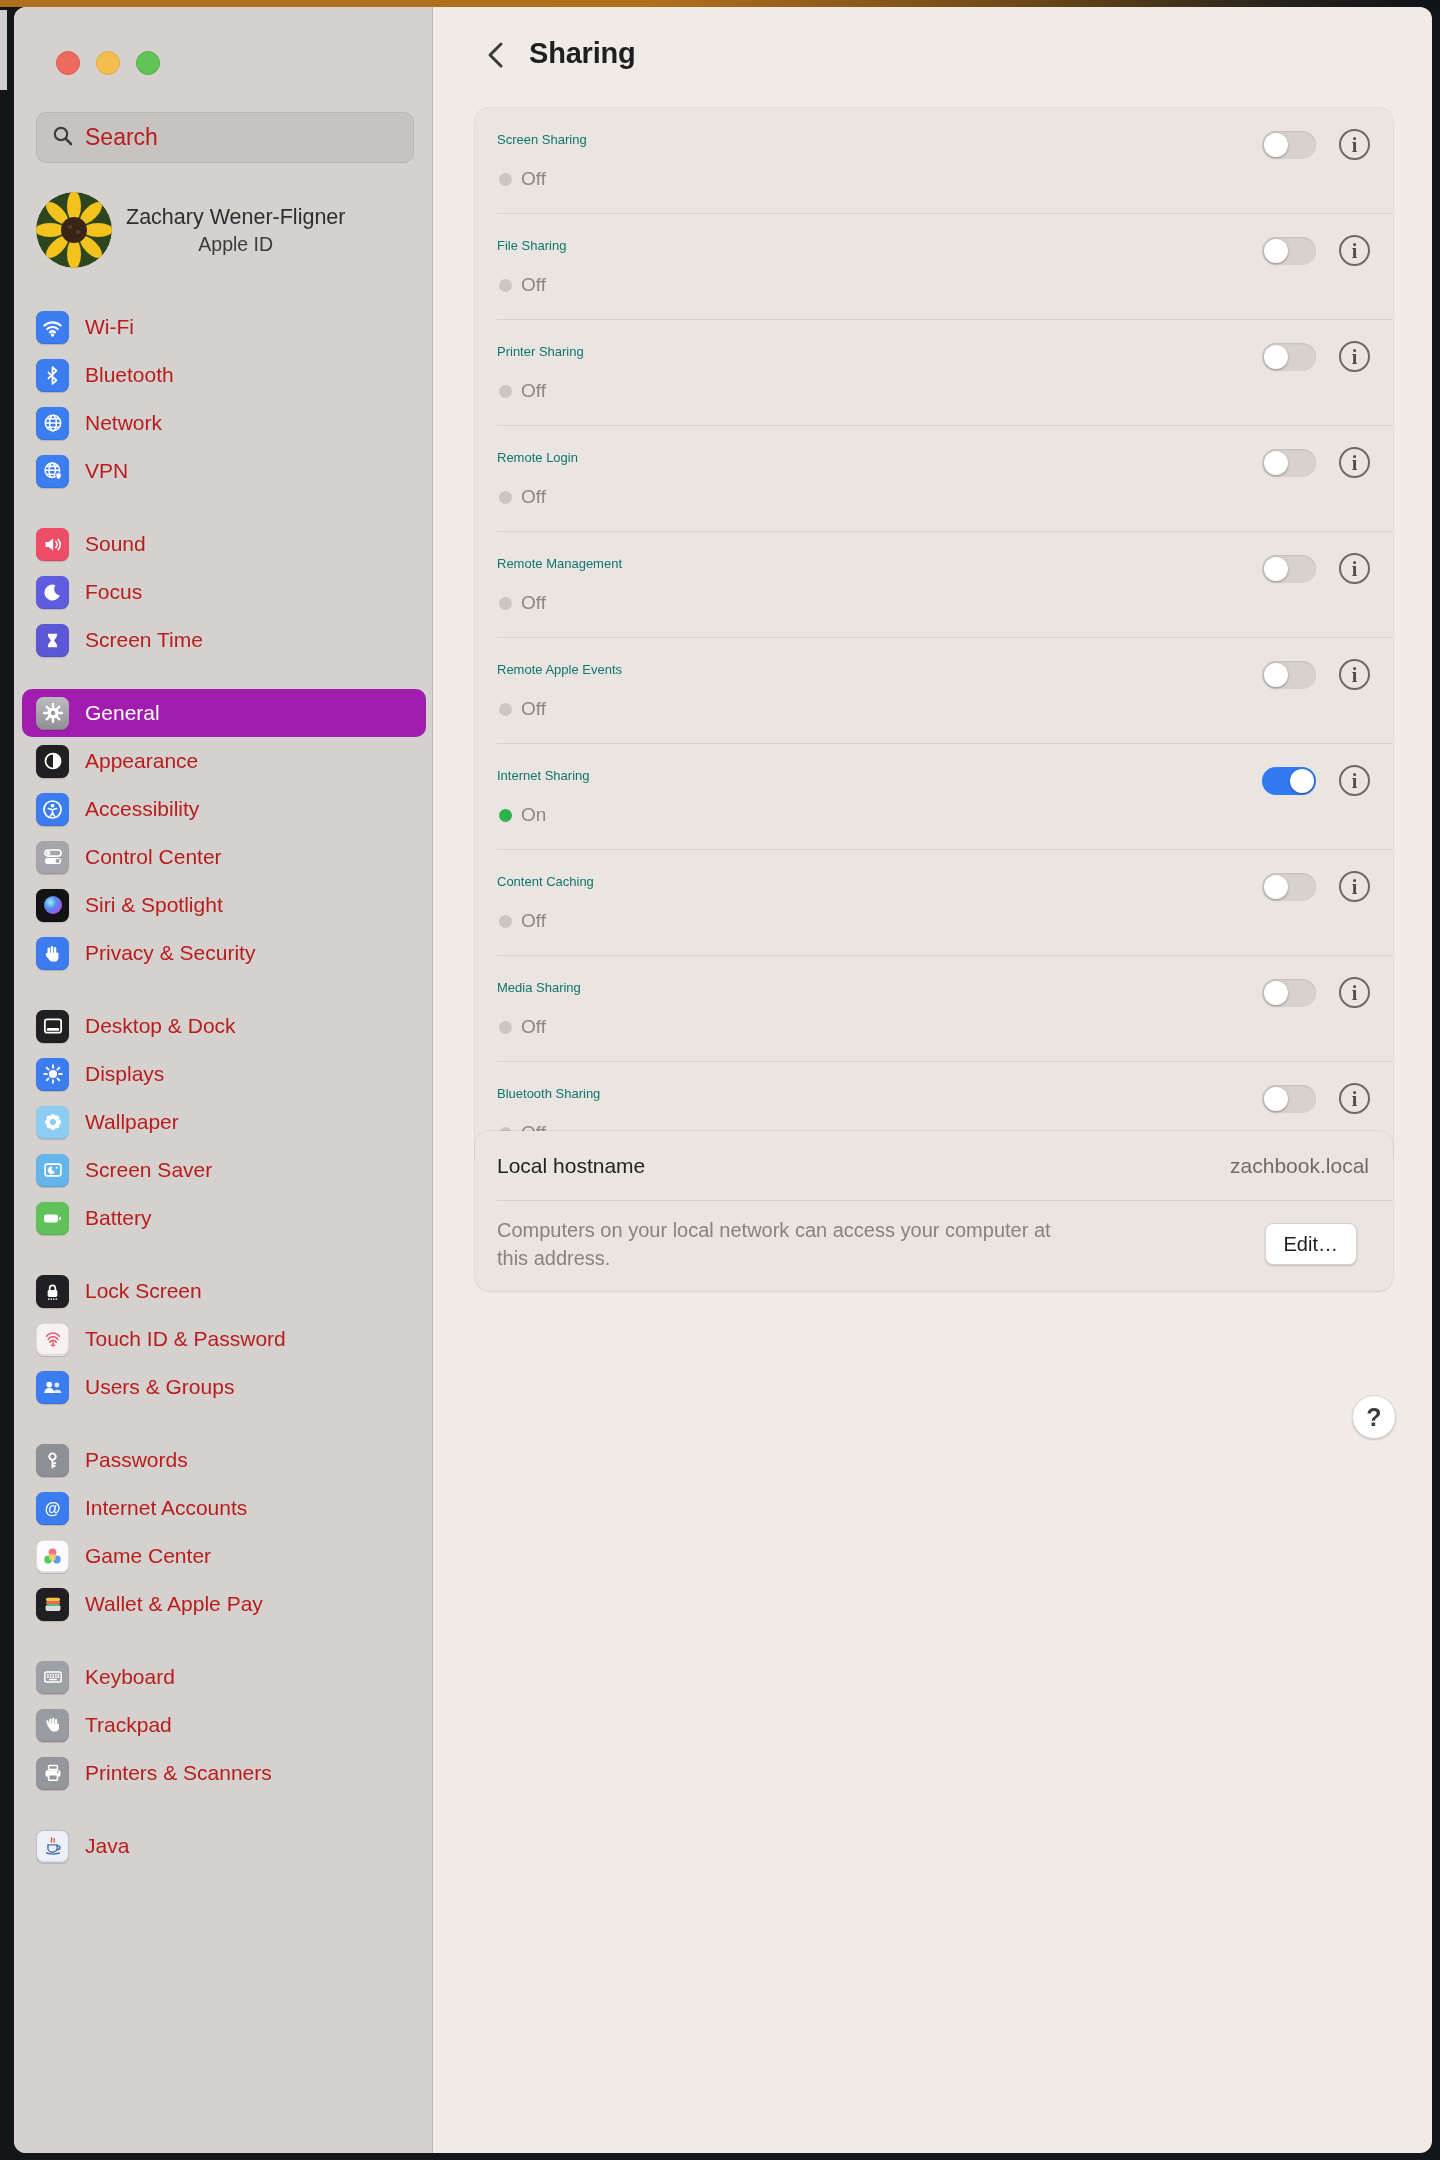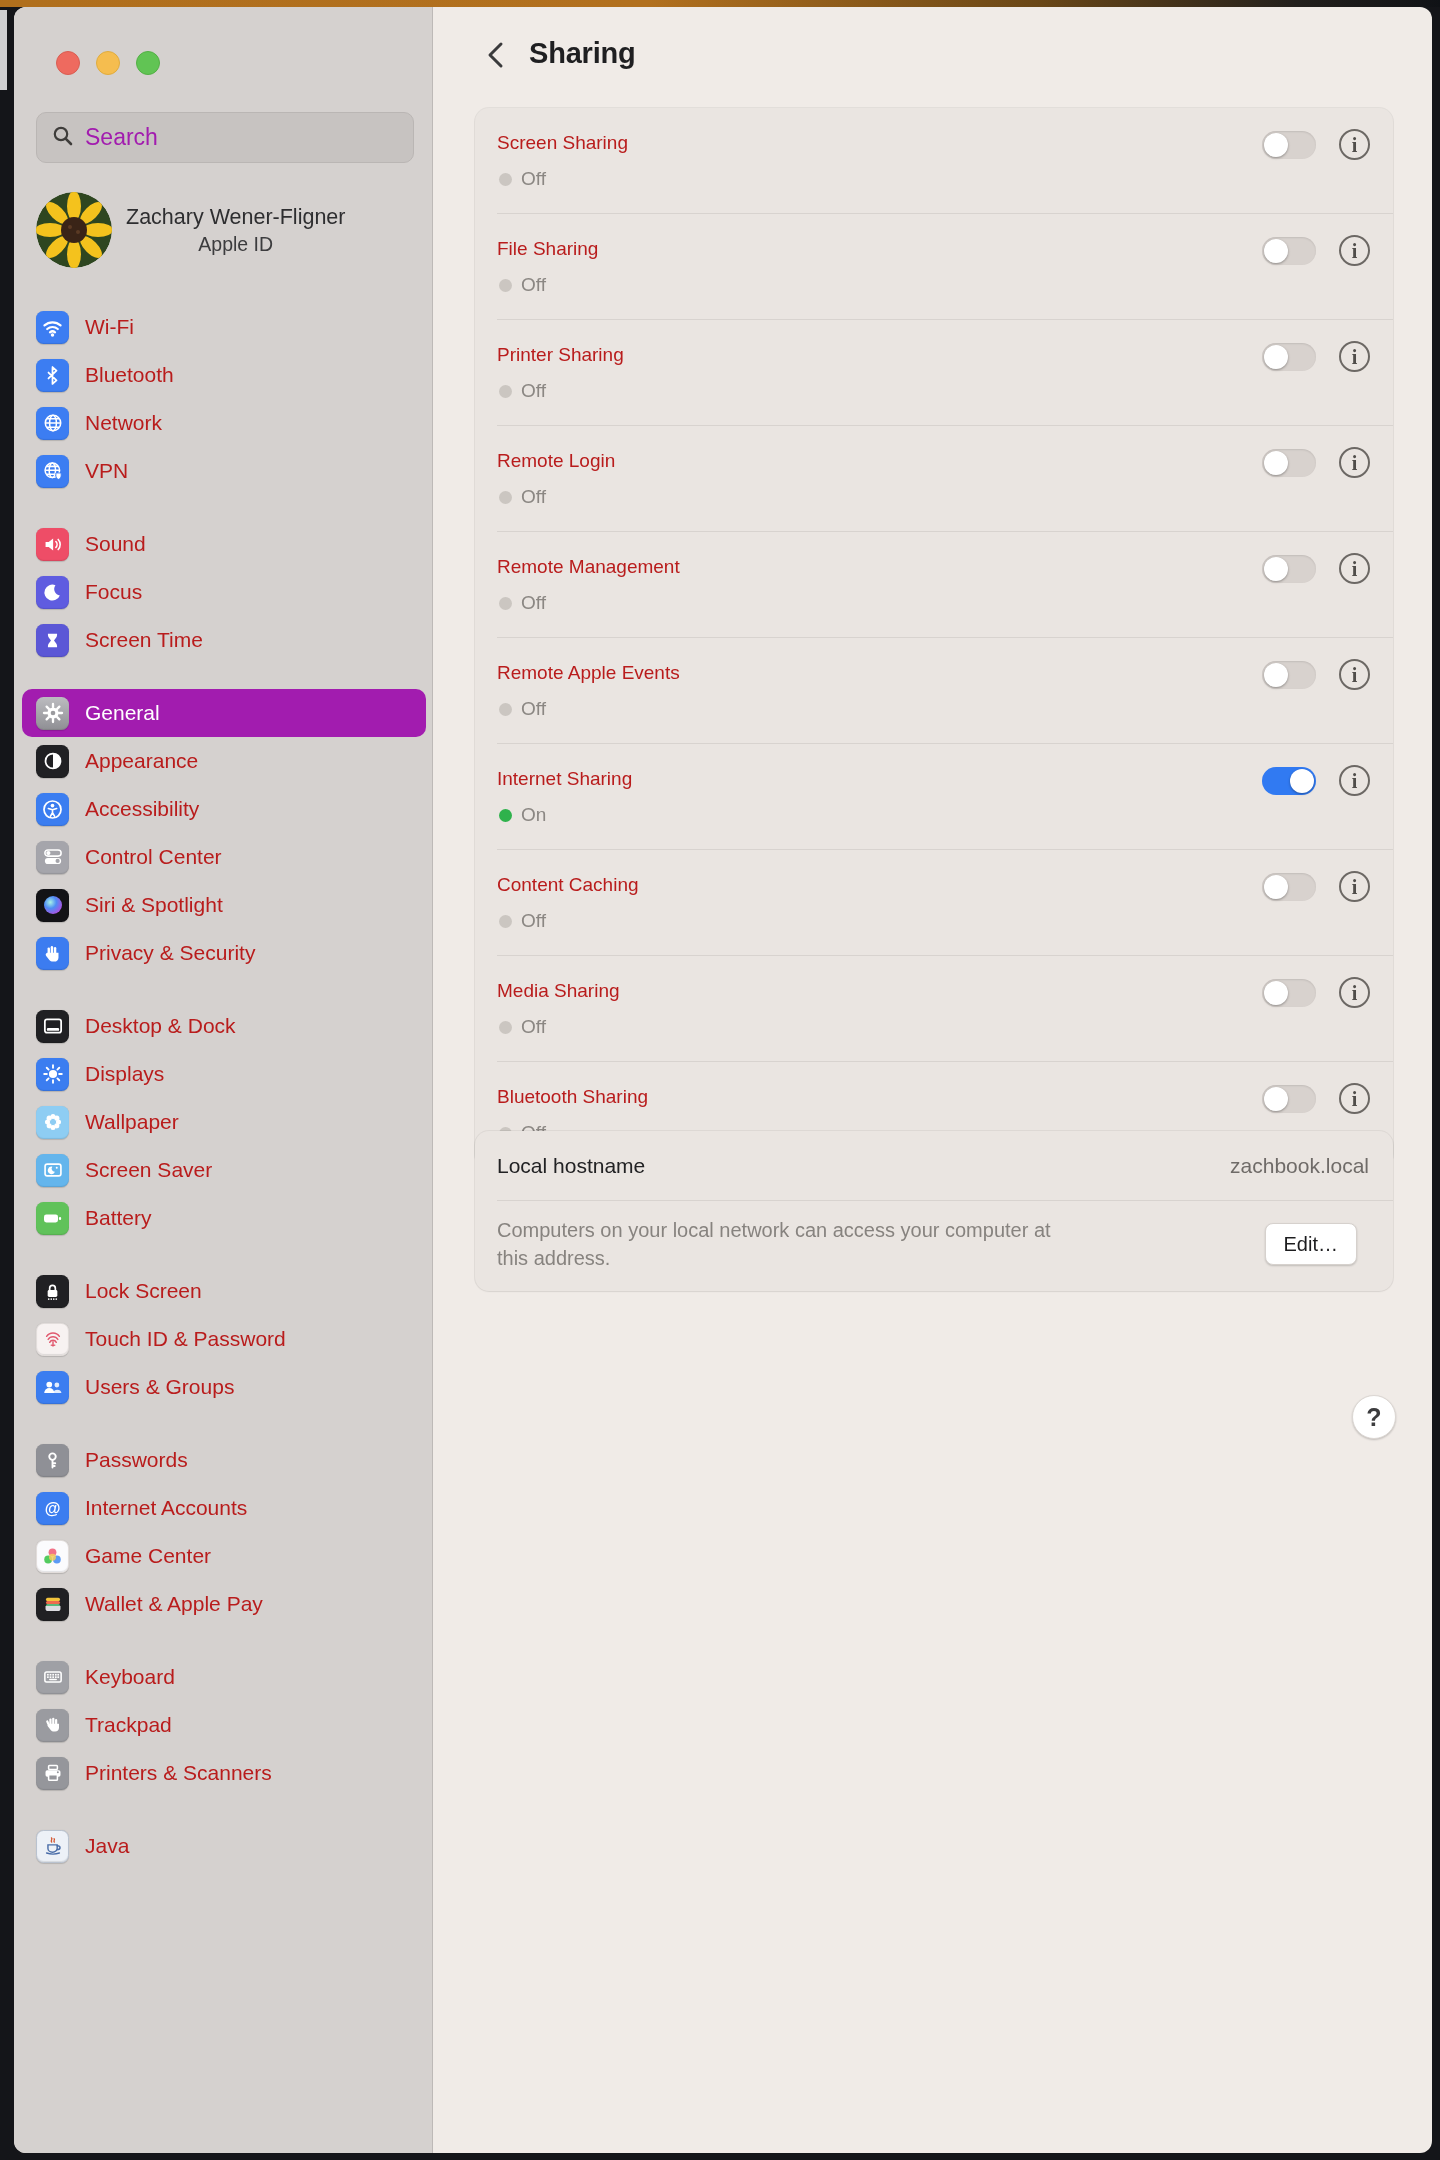--- a/index.html
+++ b/index.html
@@ -15,21 +15,21 @@
   .sidebar { position:absolute; left:0; top:0; width:419px; height:100%;
     background:#d5d1cf; border-right:1px solid #bdb9b7; }
   .traffic { position:absolute; left:42px; top:44px; display:flex; gap:16px; }
   .tl { width:24px; height:24px; border-radius:50%; display:inline-block; }
   .tl.red    { background:#ee6a5f; border:1px solid #d95d52; }
   .tl.yellow { background:#f5bd4f; border:1px solid #e0ac3e; }
   .tl.green  { background:#61c454; border:1px solid #53b045; }
   .search { position:absolute; left:22px; top:105px; width:378px; height:51px;
     background:#c7c3c1; border:1px solid #bab6b4; border-radius:10px;
     display:flex; align-items:center; padding:0 14px; gap:10px; }
-  .search-ph { color:#a21caf; font-size:23px; }
+  .search-ph { color:#b91c1c; font-size:23px; }
   .profile { position:absolute; left:22px; top:185px; width:380px; height:76px;
     display:flex; align-items:center; gap:14px;text-align:center; }
   .avatar { width:76px; height:76px; border-radius:50%; overflow:hidden; flex:none; }
   .profile-name { font-size:21.5px; color:#2e2e30; line-height:28px; }
   .profile-sub  { font-size:19.5px; color:#3c3c3e; line-height:26px; }
   .side-groups { position:absolute; left:0; top:296px; width:419px; }
   .side-group { margin-bottom:25px; }
   .side-item { height:48px; margin:0 7px 0 8px; border-radius:10px;
     display:flex; align-items:center; padding-left:14px; gap:16px; cursor:default; }
   .side-item .lbl { font-size:21px; color:#b91c1c; }
@@ -45,21 +45,21 @@
   .back-btn { position:absolute; left:50px; top:33px; width:26px; height:32px;
     background:none; border:none; display:flex; align-items:center; justify-content:center; }
   .page-title { position:absolute; left:96px; top:30px; font-size:29px; font-weight:700;
     color:#1f1f21; letter-spacing:-0.2px; }
   .card { position:absolute; left:42px; width:918px; background:#eae5e1; border-radius:14px;
     box-shadow:0 0 0 1px rgba(0,0,0,.055), 0 1px 2px rgba(0,0,0,.05); }
   #sharing-card { top:101px; height:1060px; }
   .srow { position:relative; height:106px; }
   .srow:not(:last-child)::after { content:""; position:absolute; left:22px; right:0; bottom:0;
     height:1px; background:#d8d3cf; }
-  .srow-title { position:absolute; left:22px; top:24px; font-size:19px; font-weight:500; color:#b91c1c;text-align:right; }
+  .srow-title { position:absolute; left:22px; top:24px; font-size:13px; font-weight:500; color:#0f766e;text-align:right; }
   .srow-status { position:absolute; left:24px; top:60px; display:flex; align-items:center; gap:9px; }
   .sdot { width:13px; height:13px; border-radius:50%; }
   .sdot.off { background:#cbc6c1; }
   .sdot.on  { background:#2fb24c; }
   .sstatus-txt { font-size:19px; color:#8b8783; }
   .toggle { position:absolute; right:77px; top:23px; width:54px; height:28px; border-radius:14px; }
   .toggle.off { background:#d8d2ce; box-shadow:inset 0 1px 2px rgba(0,0,0,.10); }
   .toggle.on  { background:#317af2; }
   .knob { position:absolute; top:2px; width:24px; height:24px; border-radius:50%; background:#fff;
     box-shadow:0 1px 2.5px rgba(0,0,0,.35); }

